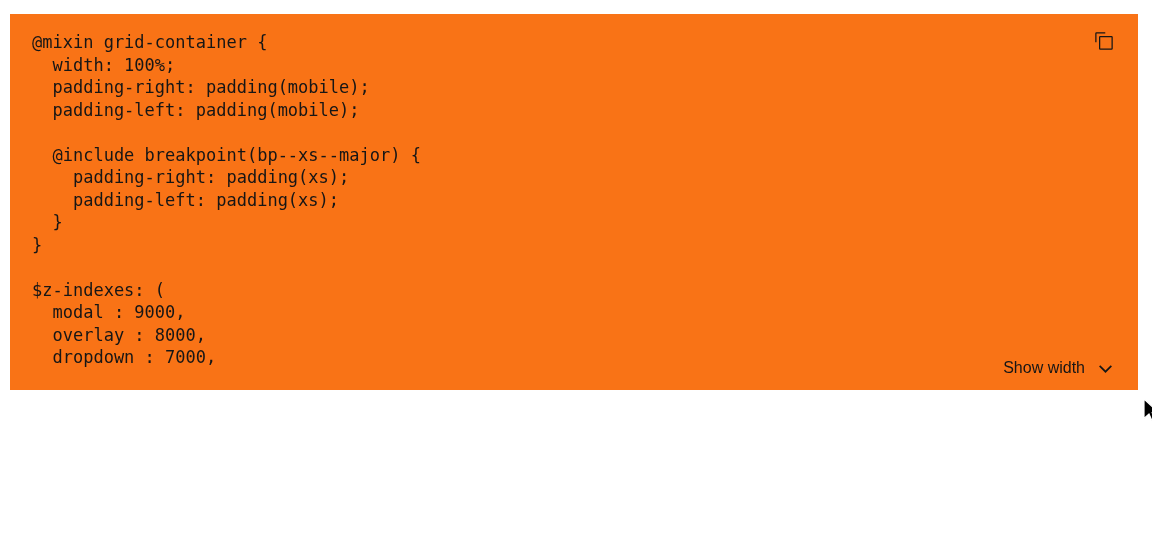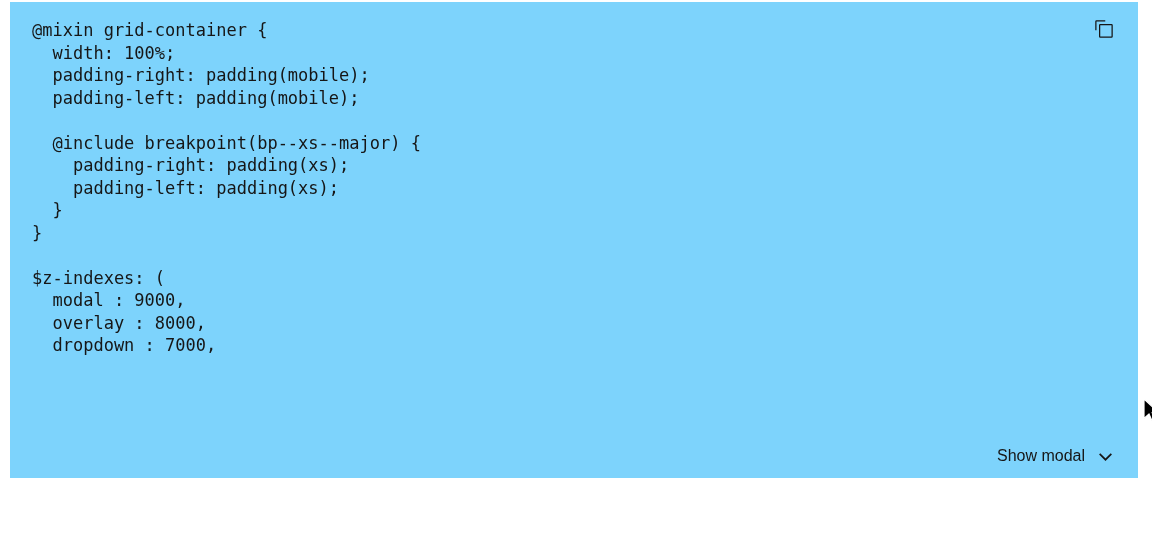--- a/index.html
+++ b/index.html
@@ -10,24 +10,24 @@
     width: 1152px;
     height: 541px;
     background: #ffffff;
     overflow: hidden;
     position: relative;
     font-family: "Liberation Sans", sans-serif;
   }
   .snippet {
     position: absolute;
     left: 10px;
-    top: 2px;
+    top: 14px;
     width: 1128px;
-    height: 476px;
-    background: #7dd3fc;
+    height: 376px;
+    background: #f97316;
     overflow: hidden;
   }
   .code {
     margin: 0;
     padding: 17px 130px 16px 22px;
     font-family: "DejaVu Sans Mono", "Liberation Mono", monospace;
     font-size: 17px;
     line-height: 22.5px;
     color: #161616;
     white-space: pre;
@@ -106,21 +106,21 @@
   <button class="copy-btn">
     <span>
       <svg viewBox="0 0 32 32" aria-hidden="true">
         <path d="M28 10v18H10V10h18m0-2H10a2 2 0 0 0-2 2v18a2 2 0 0 0 2 2h18a2 2 0 0 0 2-2V10a2 2 0 0 0-2-2Z"></path>
         <path d="M4 18H2V4a2 2 0 0 1 2-2h14v2H4Z"></path>
       </svg>
     </span>
   </button>
 
   <button class="show-more-btn">
-    <span>Show modal</span>
+    <span>Show width</span>
     <span style="display:flex;">
       <svg viewBox="0 0 16 16" aria-hidden="true">
         <path d="M2.5 5.5 L8 11 L13.5 5.5"></path>
       </svg>
     </span>
   </button>
 
 </div>
 
 <div class="mouse-cursor">

